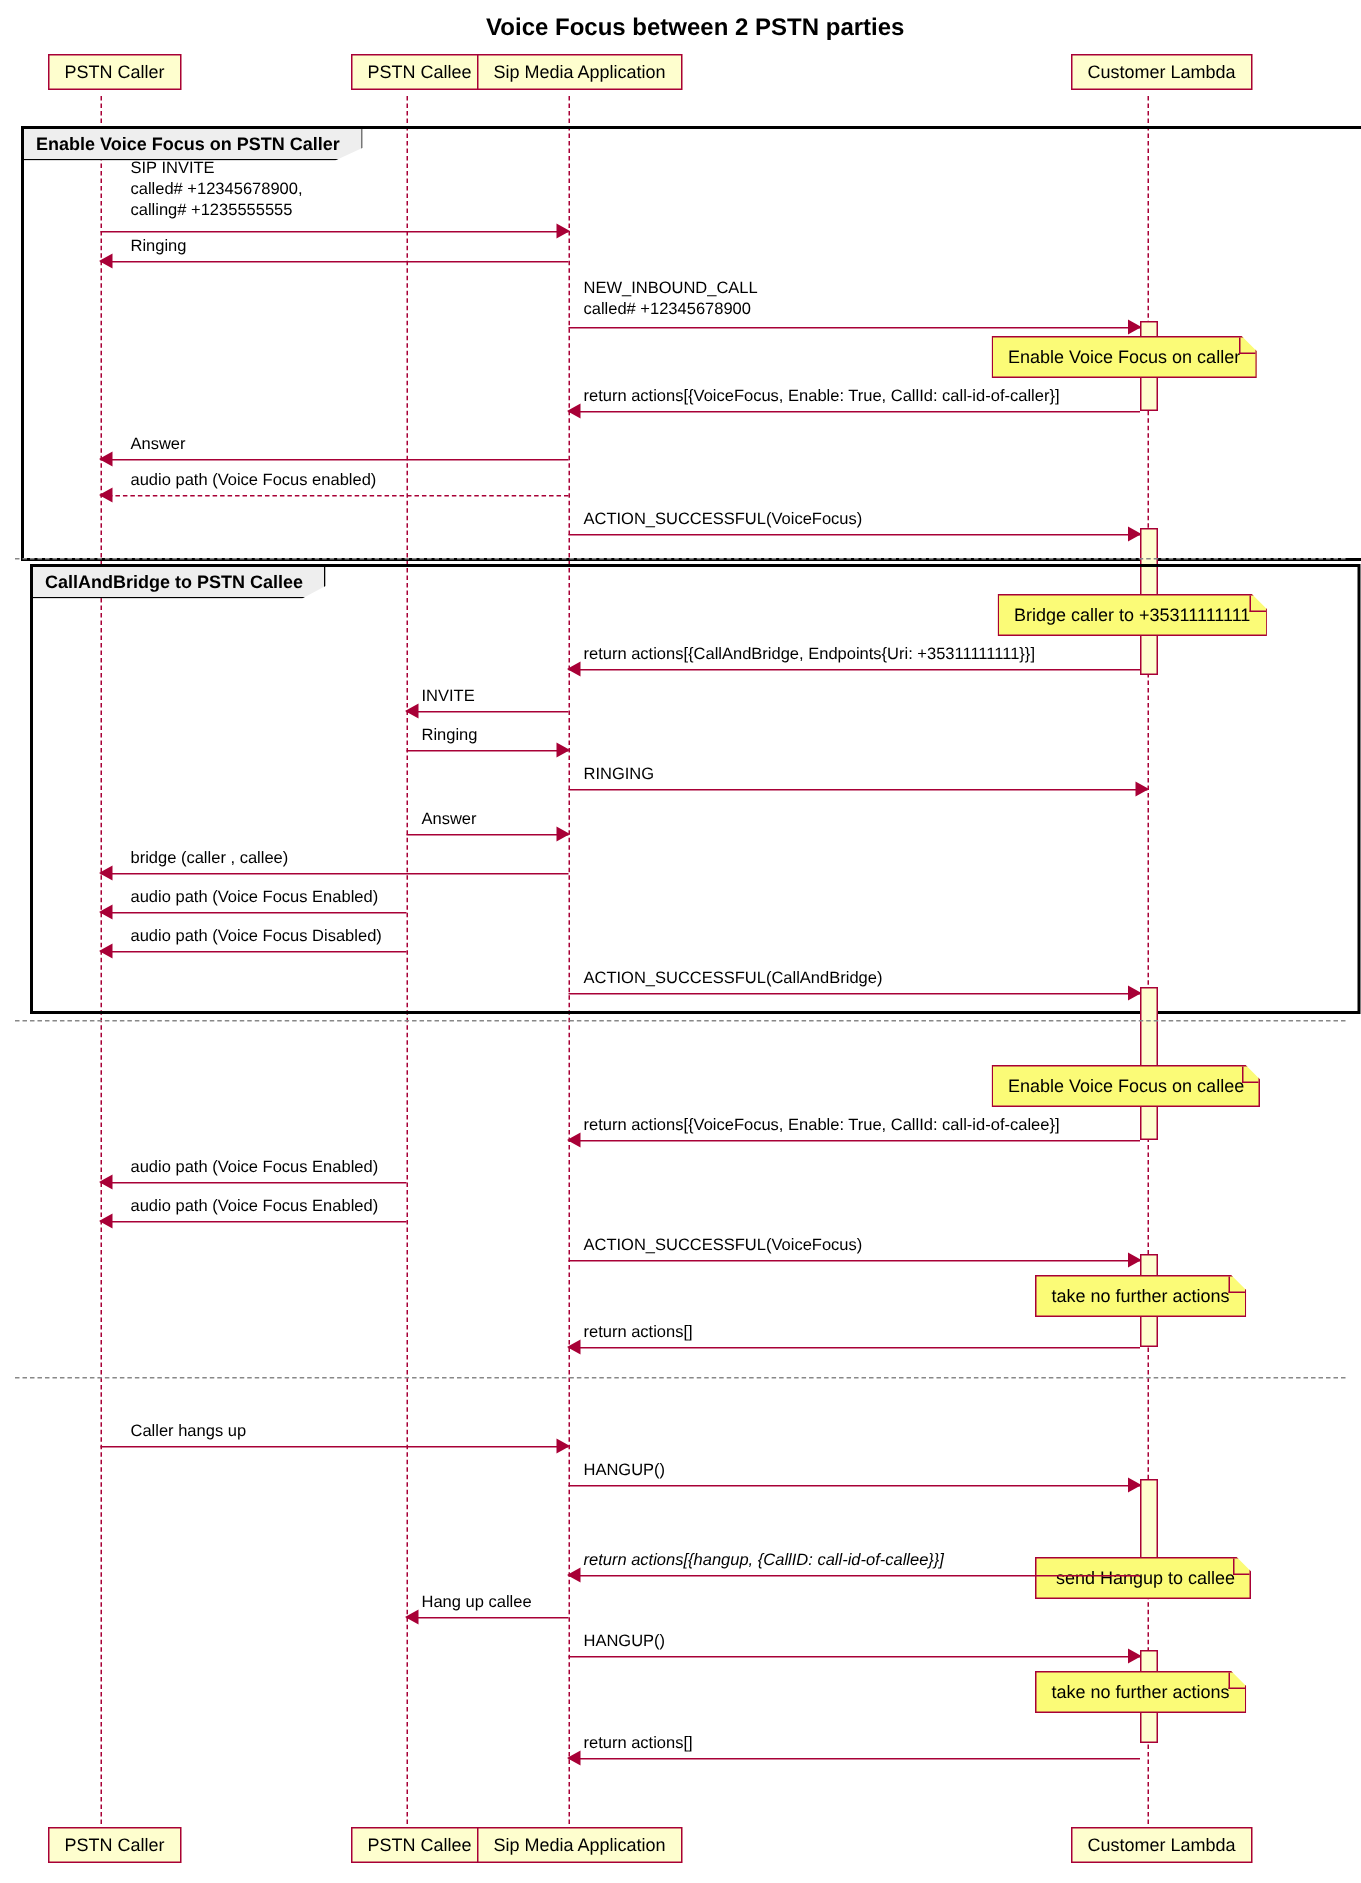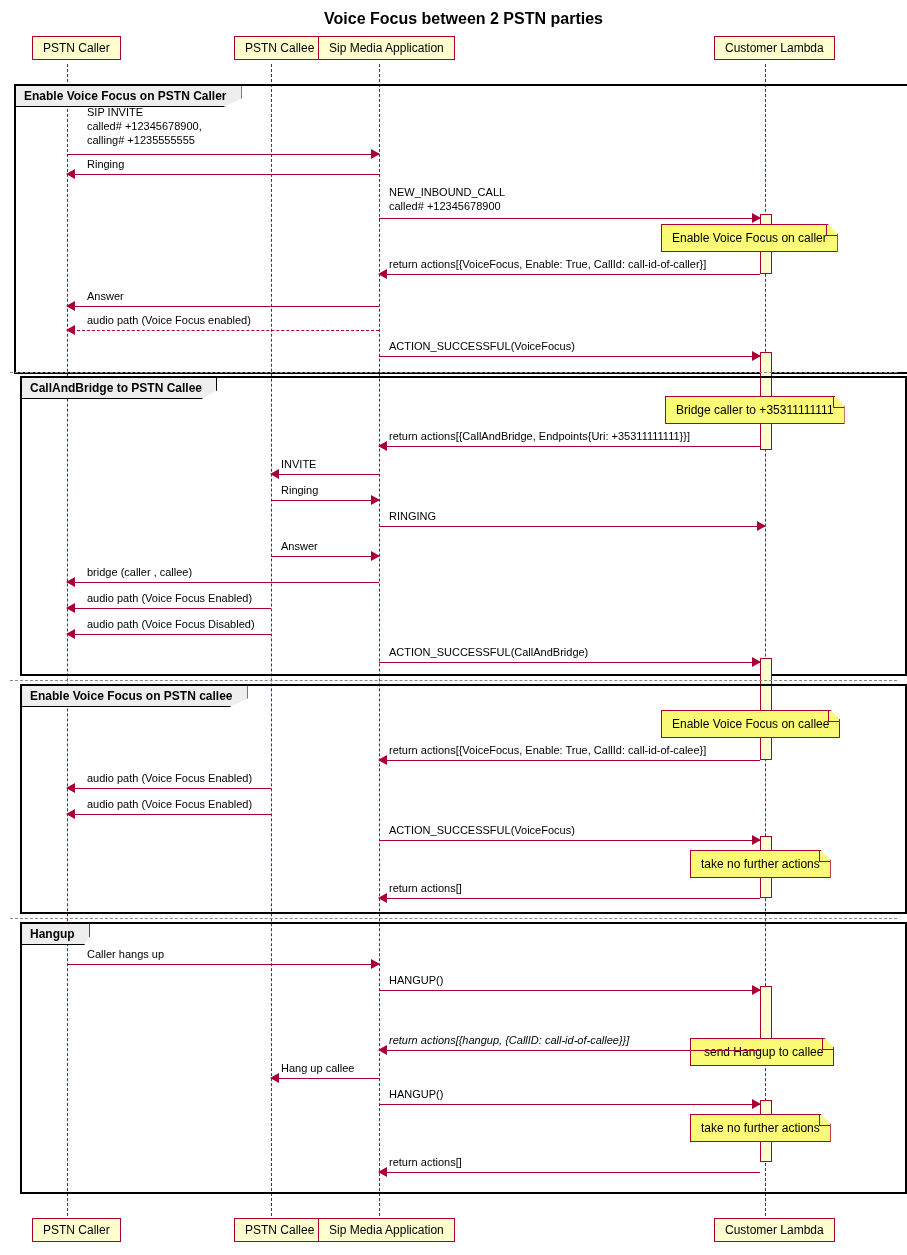--- a/index.html
+++ b/index.html
@@ -245,23 +245,20 @@
 
   <div class="msg" style="left:369px; top:616px; width:381px;">
     <div class="msg-line"></div>
       <div class="arrow-right"></div>
     <div class="msg-label" style="left:10px;">ACTION_SUCCESSFUL(CallAndBridge)</div>
   </div>
   <div class="activation" style="left:750px; top:622px; height:100px;"></div>
 
   <div class="hsep" style="top:644px;"></div>
 
-  <div class="group-box" style="left:10px; top:648px; width:867px; height:226px;">
-    <div class="group-label">Enable Voice Focus on PSTN callee</div>
-  </div>
   <div class="note" style="left:651px; top:674px;">Enable Voice Focus on callee</div>
 
   <div class="msg" style="left:369px; top:714px; width:381px;">
     <div class="msg-line"></div>
       <div class="arrow-left"></div>
     <div class="msg-label" style="left:10px;">return actions[{VoiceFocus, Enable: True, CallId: call-id-of-calee}]</div>
   </div>
 
   <div class="msg" style="left:57px; top:742px; width:204px;">
     <div class="msg-line"></div>
@@ -283,23 +280,20 @@
   <div class="note" style="left:680px; top:814px;">take no further actions</div>
 
   <div class="msg" style="left:369px; top:852px; width:381px;">
     <div class="msg-line"></div>
       <div class="arrow-left"></div>
     <div class="msg-label" style="left:10px;">return actions[]</div>
   </div>
 
   <div class="hsep" style="top:882px;"></div>
 
-  <div class="group-box" style="left:10px; top:886px; width:867px; height:268px;">
-    <div class="group-label">Hangup</div>
-  </div>
 
   <div class="msg" style="left:57px; top:918px; width:312px;">
     <div class="msg-line"></div>
       <div class="arrow-right"></div>
     <div class="msg-label" style="left:20px;">Caller hangs up</div>
   </div>
 
   <div class="msg" style="left:369px; top:944px; width:381px;">
     <div class="msg-line"></div>
       <div class="arrow-right"></div>

